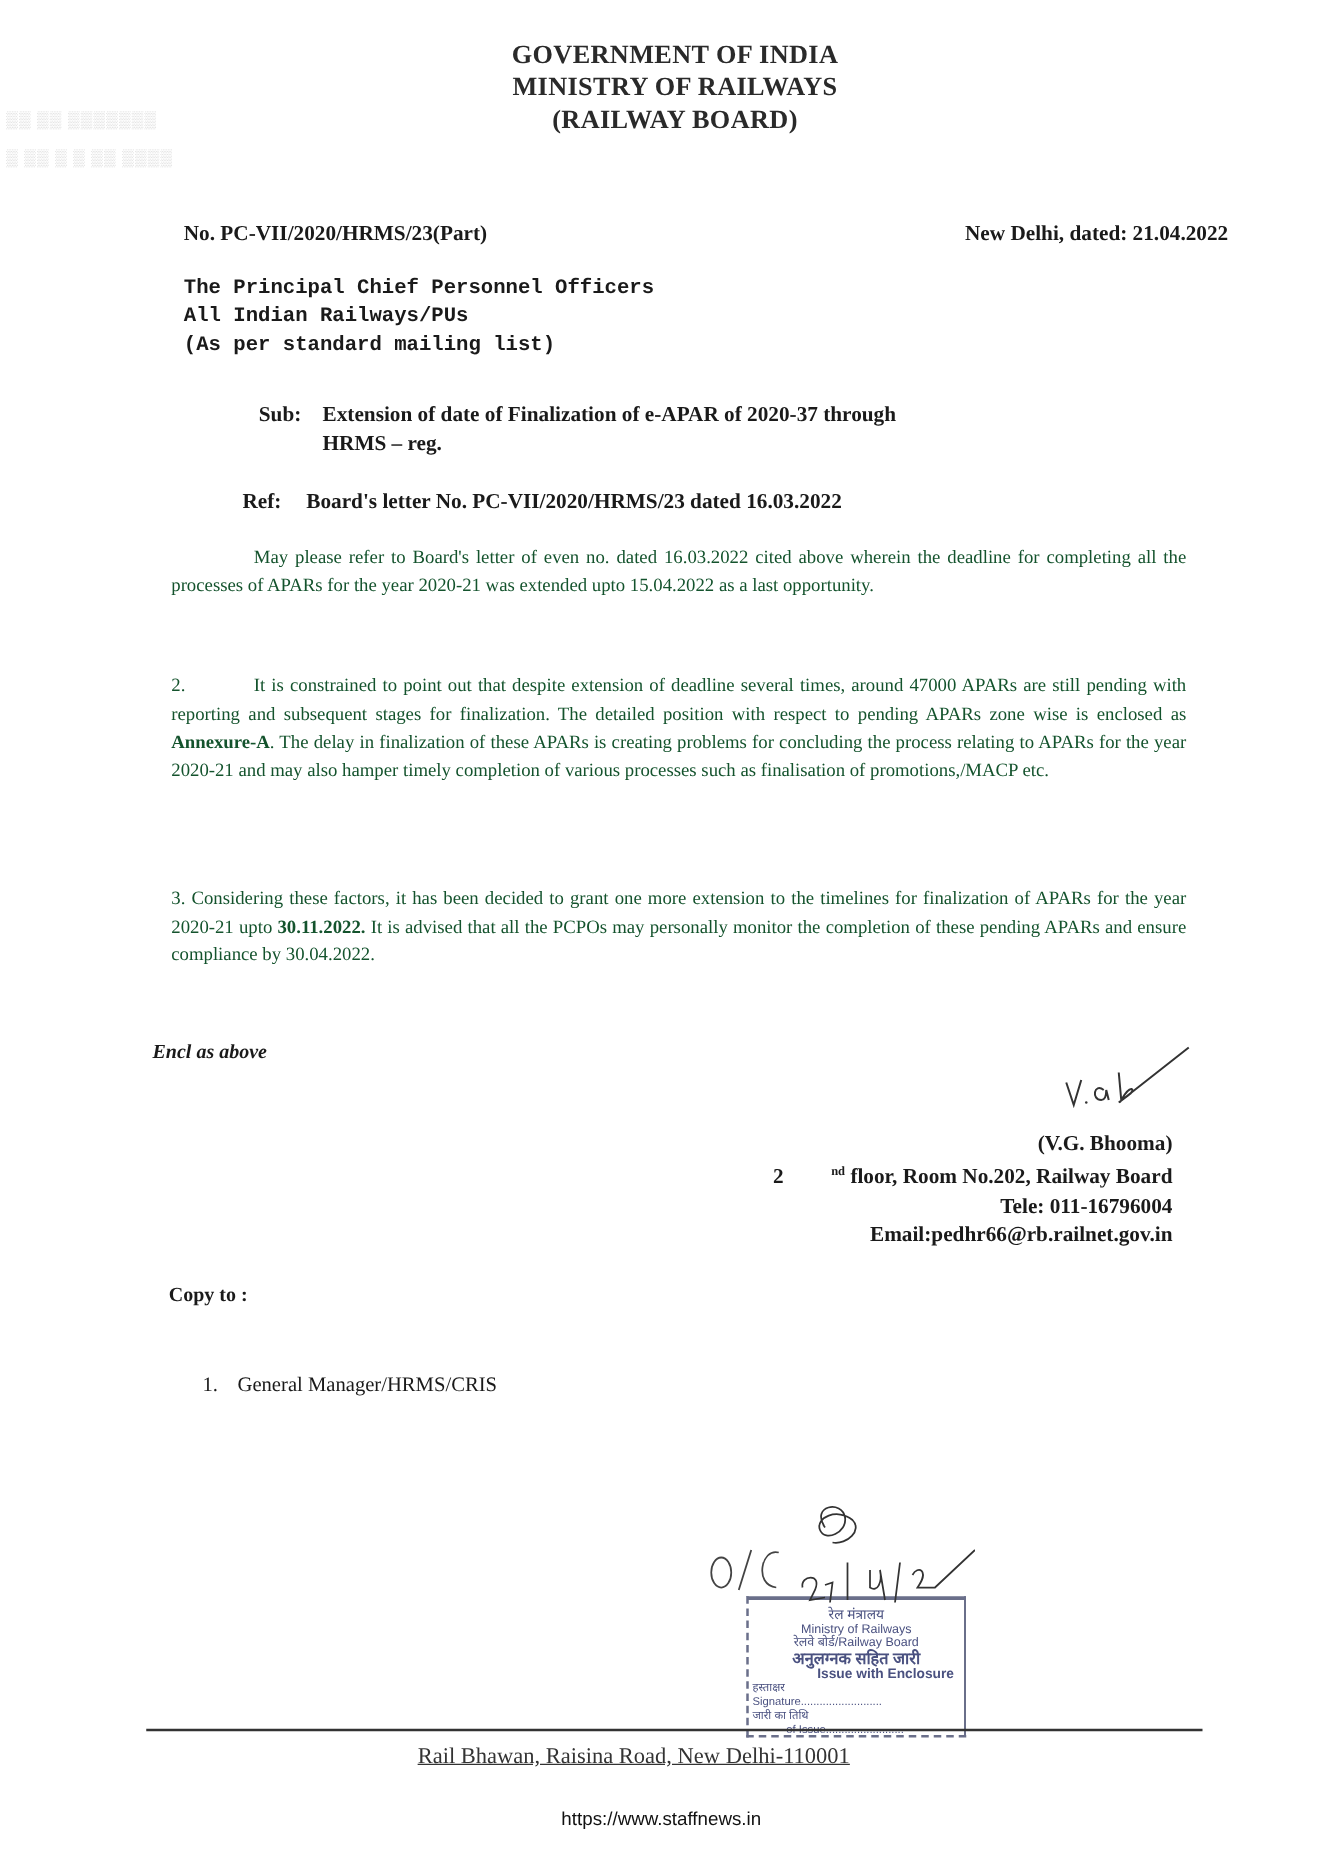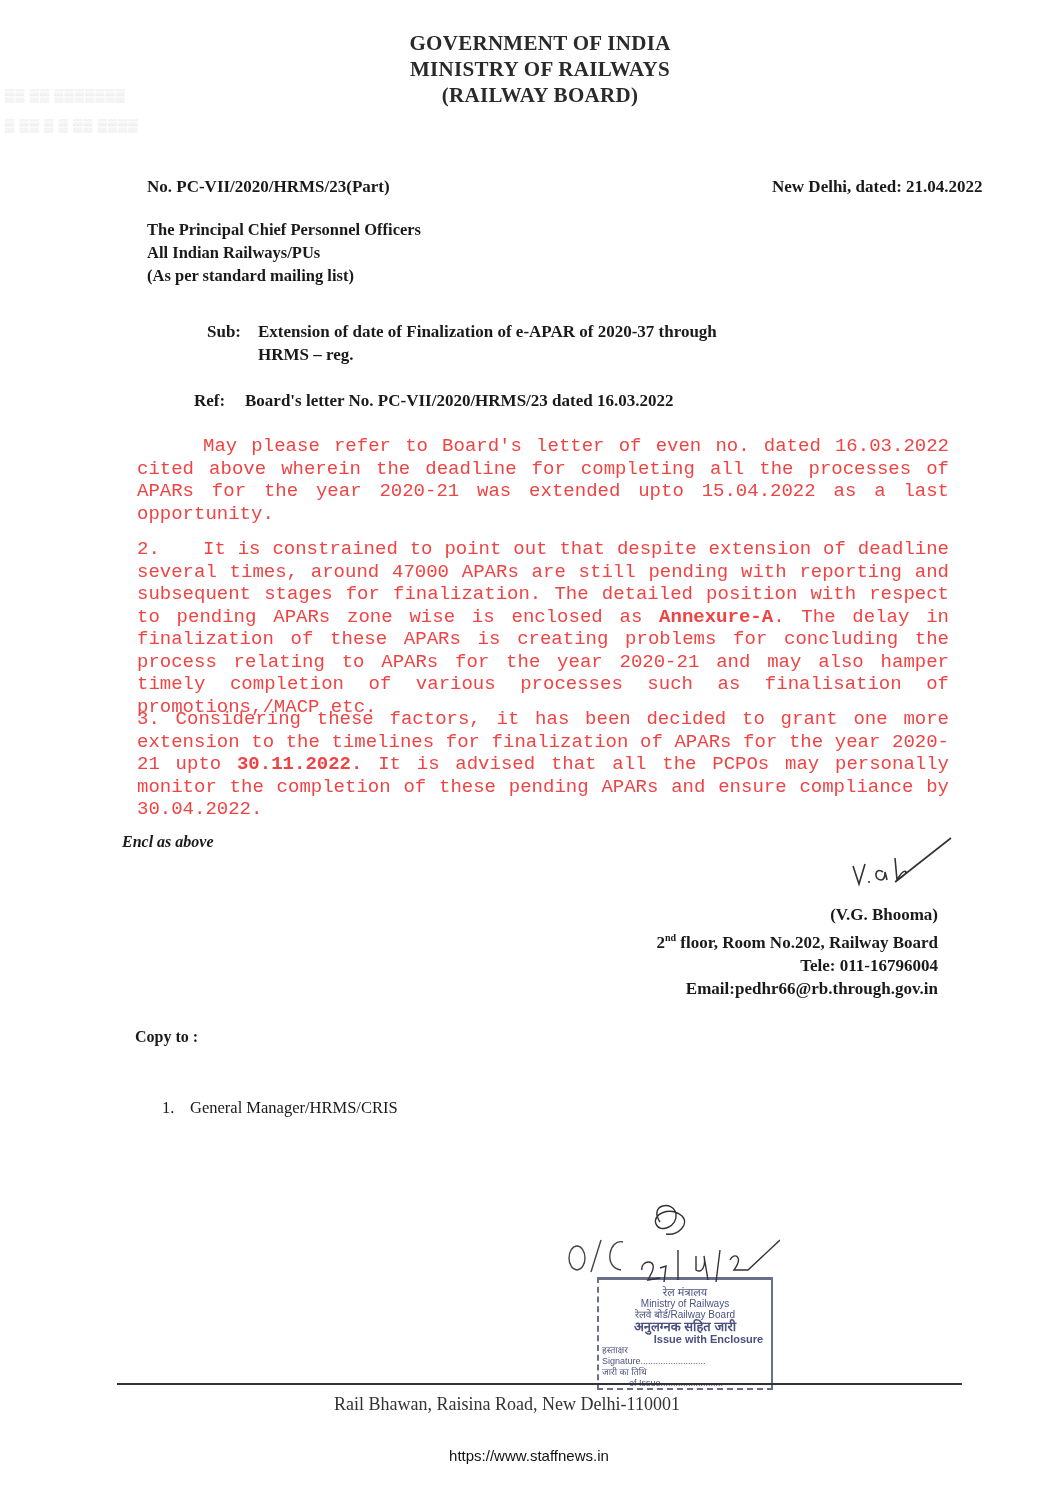--- a/index.html
+++ b/index.html
@@ -5,47 +5,47 @@
   html, body { margin:0; padding:0; background:#ffffff; }
   body { width:1058px; height:1496px; position:relative; overflow:hidden;
          font-family:"Liberation Serif", "DejaVu Serif", serif; color:#1a1a1a; }
   .abs { position:absolute; }
   .bold { font-weight:bold; }
   .header { left:0; width:1058px; top:30px; text-align:center; font-size:21px; line-height:26px; color:#2a2a2a; letter-spacing:0.3px; }
   .header div { padding-left:22px; }
   .ghost { left:5px; color:#d8d8d8; font-size:13px; letter-spacing:1px; }
   .refno { left:147px; top:177px; font-size:17px; font-weight:bold; }
   .dateline { left:772px; top:177px; font-size:17px; font-weight:bold; }
-  .addr { left:147px; top:218px; font-size:16.5px; font-weight:bold; line-height:23px; }
+  .addr { left:147px; top:218px; font-size:16.5px; font-weight:bold; line-height:23px;font-family:Liberation Mono, monospace; }
   .sub { left:207px; top:320px; font-size:17px; font-weight:bold; line-height:23px; }
   .sub .lbl { display:inline-block; width:51px; }
   .sub .cont { padding-left:51px; }
   .ref { left:194px; top:391px; font-size:17px; font-weight:bold; }
-  .para { left:137px; width:812px; font-size:19px; line-height:22.5px; text-align:justify; color:#ef4444;font-family:Liberation Mono, monospace; }
+  .para { left:137px; width:812px; font-size:15px; line-height:22.5px; text-align:justify; color:#14532d; }
   .p1 { top:435px; text-indent:66px; }
   .p2 { top:538px; }
   .p3 { top:708px; }
   .encl { left:122px; top:833px; font-size:16px; font-style:italic; font-weight:bold; }
   .sigblock { right:120px; top:903px; text-align:right; font-size:17px; font-weight:bold; line-height:23px; }
-  .sigblock sup { font-size:10px; }
+  .sigblock sup { font-size:10px;margin-left:38px; }
   .sign { left:845px; top:836px; width:110px; height:60px; }
   .copyto { left:135px; top:1028px; font-size:16px; font-weight:bold; }
   .cc { left:162px; top:1098px; font-size:16.5px; }
   .cc span.num { display:inline-block; width:28px; }
   .oc { left:565px; top:1228px; width:70px; height:50px; }
   .stamp { left:597px; top:1277px; width:172px; height:108px; border:2px dashed #6a6f8a; border-right-style:solid; border-top:3px solid #6a6f8a; font-family:"Liberation Sans", "DejaVu Sans", sans-serif; color:#4a5180; text-align:center; }
   .stamp .l1 { font-size:11px; line-height:12px; margin-top:4px; }
   .stamp .l2 { font-size:10px; line-height:11px; }
   .stamp .l3 { font-size:10px; line-height:11px; }
   .stamp .l4 { font-size:13px; line-height:13px; font-weight:bold; }
   .stamp .l5 { font-size:11px; line-height:12px; font-weight:bold;margin-left:47px; }
   .stamp .sigline { text-align:left; font-size:9px; line-height:11px; padding-left:3px; }
   .initials { left:630px; top:1200px; width:150px; height:90px; }
   .rule { left:117px; top:1383px; width:845px; height:0; border-top:2px solid #333; }
-  .footer { left:0; width:952px; top:1394px; text-align:center; font-size:18px; color:#333; padding-left:62px; box-sizing:border-box; }
+  .footer { left:0; width:952px; top:1394px; text-align:center; font-size:18px; color:#333; padding-left:62px; box-sizing:border-box;text-decoration:underline; }
   .url { left:0; width:1058px; top:1447px; text-align:center; font-family:"Liberation Sans", "DejaVu Sans", sans-serif; font-size:15px; color:#111; }
 </style>
 </head>
 <body>
 
 <div class="abs ghost" style="top:88px;">▒▒ ▒▒ ▒▒▒▒▒▒▒</div>
 <div class="abs ghost" style="top:118px;">▒ ▒▒ ▒ ▒ ▒▒ ▒▒▒▒</div>
 
 <div class="abs header bold">
   <div>GOVERNMENT OF INDIA</div>
@@ -87,21 +87,21 @@
   <path d="M8 30 L14 48 L20 28" stroke="#333" stroke-width="1.6" fill="none"></path>
   <circle cx="24" cy="46" r="1" fill="#333"></circle>
   <path d="M38 36 C30 30 28 44 36 44 C40 44 40 38 40 36 L42 44" stroke="#333" stroke-width="1.6" fill="none"></path>
   <path d="M50 22 L52 44 C60 30 64 36 58 40 L50 46 L106 2" stroke="#333" stroke-width="1.6" fill="none"></path>
 </svg>
 
 <div class="abs sigblock">
   <div>(V.G. Bhooma)</div>
   <div><span>2</span><sup>nd</sup><span> floor, Room No.202, Railway Board</span></div>
   <div>Tele: 011-16796004</div>
-  <div>Email:pedhr66@rb.through.gov.in</div>
+  <div>Email:pedhr66@rb.railnet.gov.in</div>
 </div>
 
 <div class="abs copyto">Copy to :</div>
 <div class="abs cc">
   <span class="num">1.</span><span>General Manager/HRMS/CRIS</span>
 </div>
 
 <svg class="abs oc" viewBox="0 0 70 50">
   <ellipse cx="12" cy="30" rx="8" ry="12" stroke="#444" stroke-width="1.4" fill="none"></ellipse>
   <path d="M26 44 L36 12" stroke="#444" stroke-width="1.4" fill="none"></path>

